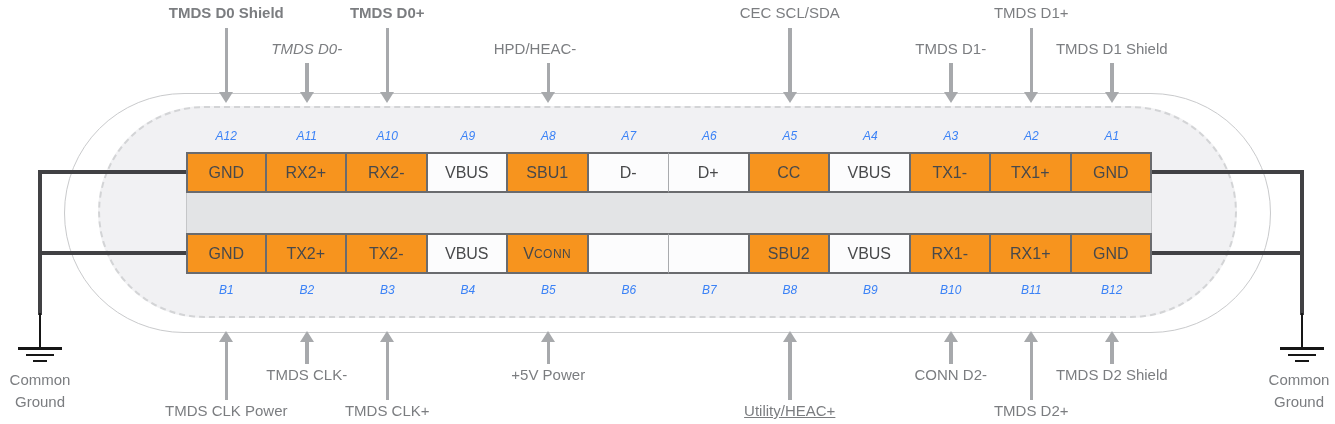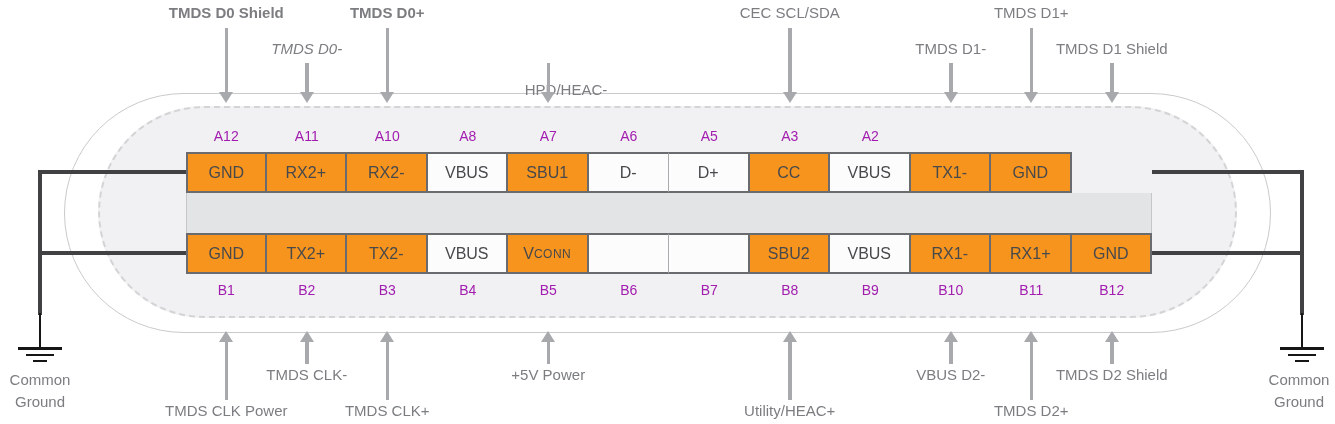--- a/index.html
+++ b/index.html
@@ -9,21 +9,21 @@
   .outer-outline{position:absolute;left:64px;top:93px;width:1205px;height:238px;
                  border:1px solid #c9cacc;border-radius:121px;}
   .inner-body{position:absolute;left:98px;top:106px;width:1139px;height:212px;box-sizing:border-box;
               border:2px dashed #d3d4d6;border-radius:107px;background:var(--body-fill,#f1f1f3);}
   
   .numrow,.pinrow{position:absolute;left:186px;width:966px;display:grid;
                   grid-template-columns:repeat(12,1fr);}
   #row-a-num{top:121px;height:30px;}
   #row-b-num{top:277px;height:26px;}
   .num{display:flex;align-items:center;justify-content:center;
-       font-size:14px;color:#a21caf;}
+       font-size:12px;color:#3b82f6;font-style:italic;}
   #row-a-pins{top:152px;height:41px;}
   #row-b-pins{top:233px;height:41px;}
   .cell{box-sizing:border-box;border:2px solid var(--cell-border,#6a6b6e);border-left:none;
         display:flex;align-items:center;justify-content:center;
         font-size:16px;color:#48494b;background:var(--pin-white,#fcfcfd);}
   .cell.first{border-left:2px solid var(--cell-border,#6a6b6e);}
   .cell.orange{background:var(--pin-orange,#f7941e);}
   .cell.light-sep{border-right:1px solid #a9abae;}
   .cell .sc{font-size:12px;letter-spacing:.5px;}
   .midbar{position:absolute;left:186px;top:193px;width:966px;height:40px;box-sizing:border-box;
@@ -48,38 +48,42 @@
 <div class="canvas" style="--pin-orange: #f7941e; --pin-white: #fcfcfd; --cell-border: #6a6b6e; --body-fill: #f1f1f3; --arrow-gray: #a7a9ac; --wire-dark: #414144; --label-gray: #7b7d80;">
 
   <div class="outer-outline"></div>
   <div class="inner-body"></div>
 
   <div class="midbar"></div>
   <div class="numrow" id="row-a-num">
       <div class="num">A12</div>
       <div class="num">A11</div>
       <div class="num">A10</div>
+      <div class="num">A9</div>
       <div class="num">A8</div>
       <div class="num">A7</div>
       <div class="num">A6</div>
       <div class="num">A5</div>
+      <div class="num">A4</div>
       <div class="num">A3</div>
       <div class="num">A2</div>
+      <div class="num">A1</div>
     </div>
   <div class="pinrow" id="row-a-pins">
       <div class="cell first orange">GND</div>
       <div class="cell orange">RX2+</div>
       <div class="cell orange">RX2-</div>
       <div class="cell">VBUS</div>
       <div class="cell orange">SBU1</div>
       <div class="cell light-sep">D-</div>
       <div class="cell">D+</div>
       <div class="cell orange">CC</div>
       <div class="cell">VBUS</div>
       <div class="cell orange">TX1-</div>
+      <div class="cell orange">TX1+</div>
       <div class="cell orange">GND</div>
     </div>
   <div class="pinrow" id="row-b-pins">
       <div class="cell first orange">GND</div>
       <div class="cell orange">TX2+</div>
       <div class="cell orange">TX2-</div>
       <div class="cell">VBUS</div>
       <div class="cell orange">
         <span>V</span>
         <span class="sc">CONN</span>
@@ -128,21 +132,21 @@
   <div id="callouts">
       <div class="callout-label" style="left:136.25px;top:4px;font-weight:bold;">TMDS D0 Shield</div>
       <div class="shaft" style="left:224.5px;top:28px;height:64px;"></div>
       <div class="head-down" style="left:219.25px;top:92px;"></div>
       <div class="callout-label" style="left:216.75px;top:40px;font-style:italic;">TMDS D0-</div>
       <div class="shaft" style="left:305px;top:63px;height:29px;"></div>
       <div class="head-down" style="left:299.75px;top:92px;"></div>
       <div class="callout-label" style="left:297.25px;top:4px;font-weight:bold;">TMDS D0+</div>
       <div class="shaft" style="left:385.5px;top:28px;height:64px;"></div>
       <div class="head-down" style="left:380.25px;top:92px;"></div>
-      <div class="callout-label" style="left:476px;top:40px;margin-top:41px;">HPD/HEAC-</div>
+      <div class="callout-label" style="left:445px;top:40px;">HPD/HEAC-</div>
       <div class="shaft" style="left:546.5px;top:63px;height:29px;"></div>
       <div class="head-down" style="left:541.25px;top:92px;"></div>
       <div class="callout-label" style="left:699.75px;top:4px;">CEC SCL/SDA</div>
       <div class="shaft" style="left:788px;top:28px;height:64px;"></div>
       <div class="head-down" style="left:782.75px;top:92px;"></div>
       <div class="callout-label" style="left:860.75px;top:40px;">TMDS D1-</div>
       <div class="shaft" style="left:949px;top:63px;height:29px;"></div>
       <div class="head-down" style="left:943.75px;top:92px;"></div>
       <div class="callout-label" style="left:941.25px;top:4px;">TMDS D1+</div>
       <div class="shaft" style="left:1029.5px;top:28px;height:64px;"></div>
@@ -155,24 +159,24 @@
       <div class="shaft" style="left:224.5px;top:342px;height:58px;"></div>
       <div class="callout-label" style="left:216.75px;top:366px;">TMDS CLK-</div>
       <div class="head-up" style="left:299.75px;top:331px;"></div>
       <div class="shaft" style="left:305px;top:342px;height:22px;"></div>
       <div class="callout-label" style="left:297.25px;top:402px;">TMDS CLK+</div>
       <div class="head-up" style="left:380.25px;top:331px;"></div>
       <div class="shaft" style="left:385.5px;top:342px;height:58px;"></div>
       <div class="callout-label" style="left:458.25px;top:366px;">+5V Power</div>
       <div class="head-up" style="left:541.25px;top:331px;"></div>
       <div class="shaft" style="left:546.5px;top:342px;height:22px;"></div>
-      <div class="callout-label" style="left:699.75px;top:402px;">Utility/HEAC+</div>
+      <div class="callout-label" style="left:699.75px;top:402px;text-decoration:underline;">Utility/HEAC+</div>
       <div class="head-up" style="left:782.75px;top:331px;"></div>
       <div class="shaft" style="left:788px;top:342px;height:58px;"></div>
-      <div class="callout-label" style="left:860.75px;top:366px;">VBUS D2-</div>
+      <div class="callout-label" style="left:860.75px;top:366px;">CONN D2-</div>
       <div class="head-up" style="left:943.75px;top:331px;"></div>
       <div class="shaft" style="left:949px;top:342px;height:22px;"></div>
       <div class="callout-label" style="left:941.25px;top:402px;">TMDS D2+</div>
       <div class="head-up" style="left:1024.25px;top:331px;"></div>
       <div class="shaft" style="left:1029.5px;top:342px;height:58px;"></div>
       <div class="callout-label" style="left:1021.75px;top:366px;">TMDS D2 Shield</div>
       <div class="head-up" style="left:1104.75px;top:331px;"></div>
       <div class="shaft" style="left:1110px;top:342px;height:22px;"></div>
     </div>
 </div>

